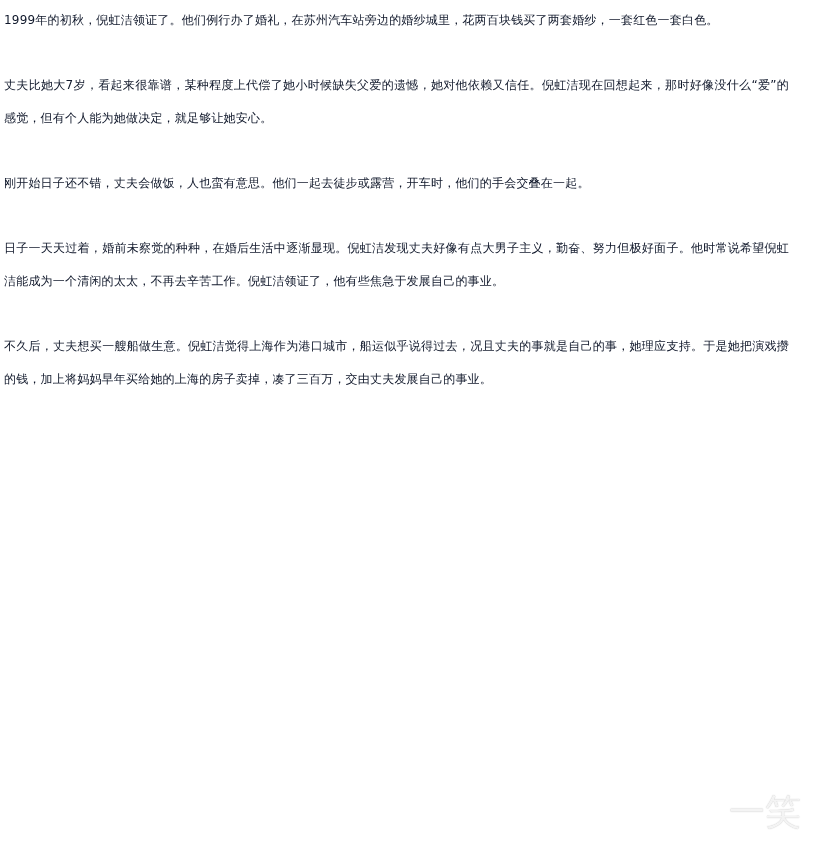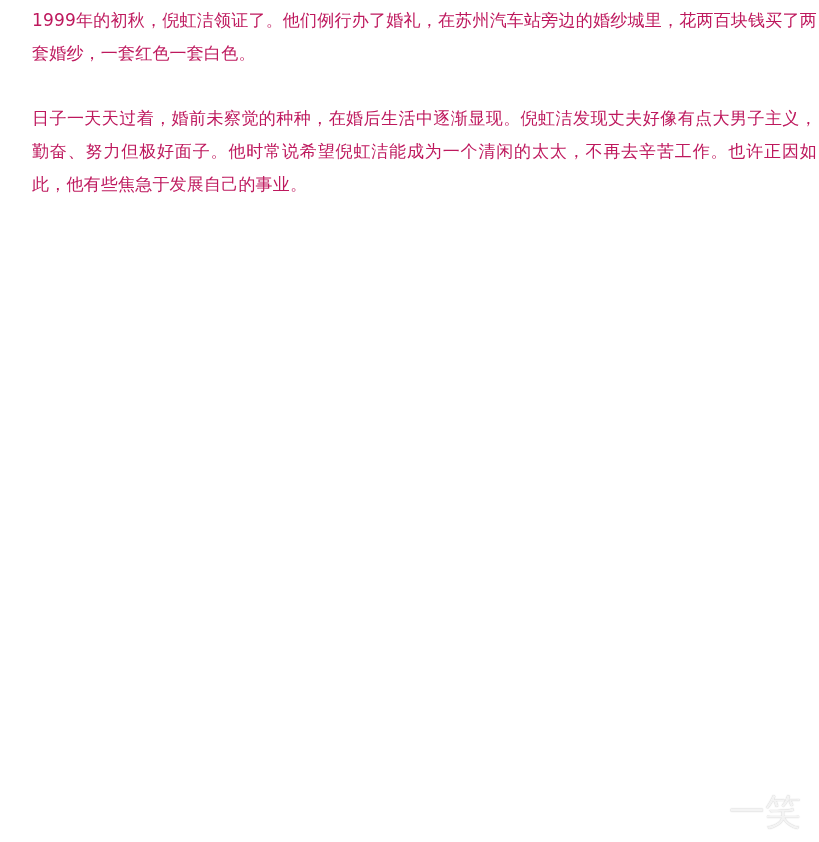--- a/index.html
+++ b/index.html
@@ -9,25 +9,25 @@
     }
     body {
       width: 819px;
       height: 842px;
       overflow: hidden;
       position: relative;
       font-family: "DejaVu Sans", sans-serif;
     }
     .article {
       position: absolute;
-      left: 32px;
+      left: 4px;
       top: 4px;
       width: 785px;
-      color: #be185d;
-      font-size: 17px;
+      color: #0f172a;
+      font-size: 12px;
       line-height: 33px;
       letter-spacing: 0.2px;
     }
     .article p {
       margin: 0 0 32px 0;
       text-align: justify;
     }
     .watermark {
       position: absolute;
       right: 18px;
@@ -38,16 +38,19 @@
       font-weight: 300;
       pointer-events: none;
       line-height: 40px;
     }
   </style>
 </head>
 <body>
 
 <main class="article">
   <p>1999年的初秋，倪虹洁领证了。他们例行办了婚礼，在苏州汽车站旁边的婚纱城里，花两百块钱买了两套婚纱，一套红色一套白色。</p>
-  <p>日子一天天过着，婚前未察觉的种种，在婚后生活中逐渐显现。倪虹洁发现丈夫好像有点大男子主义，勤奋、努力但极好面子。他时常说希望倪虹洁能成为一个清闲的太太，不再去辛苦工作。也许正因如此，他有些焦急于发展自己的事业。</p>
+  <p>丈夫比她大7岁，看起来很靠谱，某种程度上代偿了她小时候缺失父爱的遗憾，她对他依赖又信任。倪虹洁现在回想起来，那时好像没什么“爱”的感觉，但有个人能为她做决定，就足够让她安心。</p>
+  <p>刚开始日子还不错，丈夫会做饭，人也蛮有意思。他们一起去徒步或露营，开车时，他们的手会交叠在一起。</p>
+  <p>日子一天天过着，婚前未察觉的种种，在婚后生活中逐渐显现。倪虹洁发现丈夫好像有点大男子主义，勤奋、努力但极好面子。他时常说希望倪虹洁能成为一个清闲的太太，不再去辛苦工作。倪虹洁领证了，他有些焦急于发展自己的事业。</p>
+  <p>不久后，丈夫想买一艘船做生意。倪虹洁觉得上海作为港口城市，船运似乎说得过去，况且丈夫的事就是自己的事，她理应支持。于是她把演戏攒的钱，加上将妈妈早年买给她的上海的房子卖掉，凑了三百万，交由丈夫发展自己的事业。</p>
 </main>
 
 <div class="watermark">一笑</div>
 
 </body></html>

